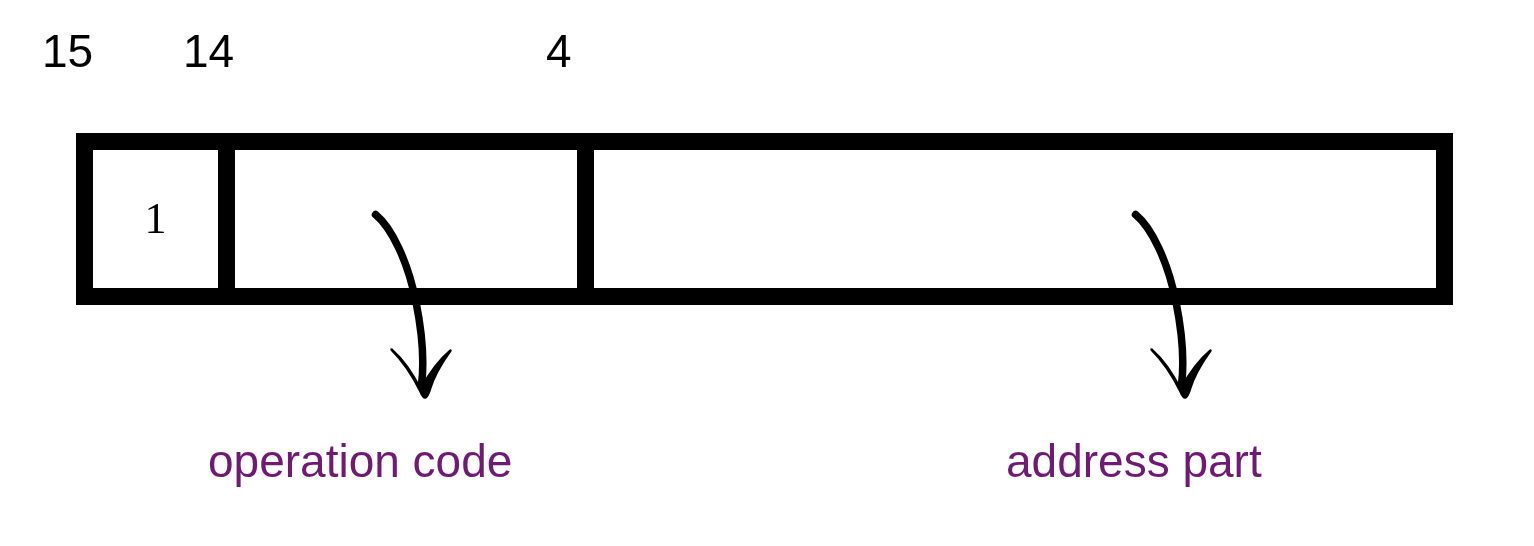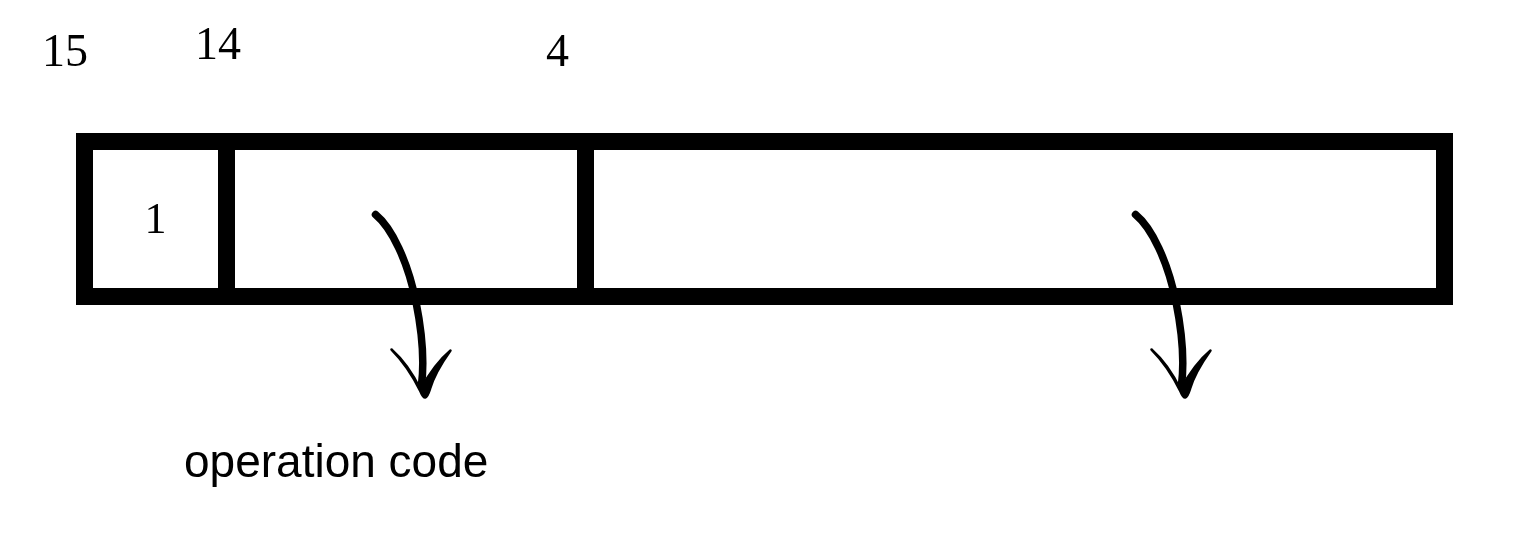--- a/index.html
+++ b/index.html
@@ -13,29 +13,29 @@
     width: 1534px;
     height: 546px;
     background: #ffffff;
     overflow: hidden;
     font-family: "Liberation Sans", sans-serif;
   }
 
   
   .bit-label {
     position: absolute;
-    font-family: Liberation Serif, serif;
+    font-family: Liberation Sans, sans-serif;
     font-size: 46px;
     line-height: 1;
     color: #000000;
     white-space: nowrap;
     letter-spacing: 0px;
   }
   #bit-label-15 { left: 42px;  top: 28px; }
-  #bit-label-14 { left: 183px; top: 21px; margin-left: 12px; }
+  #bit-label-14 { left: 183px; top: 28px; }
   #bit-label-12 { left: 546px; top: 28px; }
 
   
   #register-box {
     position: absolute;
     left: 76px;
     top: 133px;
     width: 1377px;   
     height: 172px;   
     box-sizing: border-box;
@@ -85,22 +85,23 @@
     height: 546px;
     pointer-events: none;
   }
 
   
   .field-caption {
     position: absolute;
     font-family: "Liberation Sans", sans-serif;
     font-size: 46px;
     line-height: 1;
-    color: #000000;
+    color: #701a75;
     white-space: nowrap;
+    margin-left: 24px;
   }
   #caption-operation-code { left: 184px;  top: 438px; }
   #caption-address-part   { left: 982px;  top: 438px; }
 </style>
 </head>
 <body>
 
 <div id="canvas">
 
   <span class="bit-label" id="bit-label-15">15</span>
@@ -140,14 +141,15 @@
       <path d="M 1151.5 349.5
                C 1160 357 1172 372 1180.5 389.5
                C 1189.5 373 1201.5 358 1210.5 350.5
                C 1203 361 1194 375 1190 389
                C 1186.5 400 1184 400 1180.5 391.5
                C 1174 378 1163 361 1151.5 349.5 Z" fill="#000000" stroke="#000000" stroke-width="2.5" stroke-linejoin="round"></path>
     </g>
   </svg>
 
   <span class="field-caption" id="caption-operation-code">operation code</span>
+  <span class="field-caption" id="caption-address-part">address part</span>
 
 </div>
 
 </body></html>

